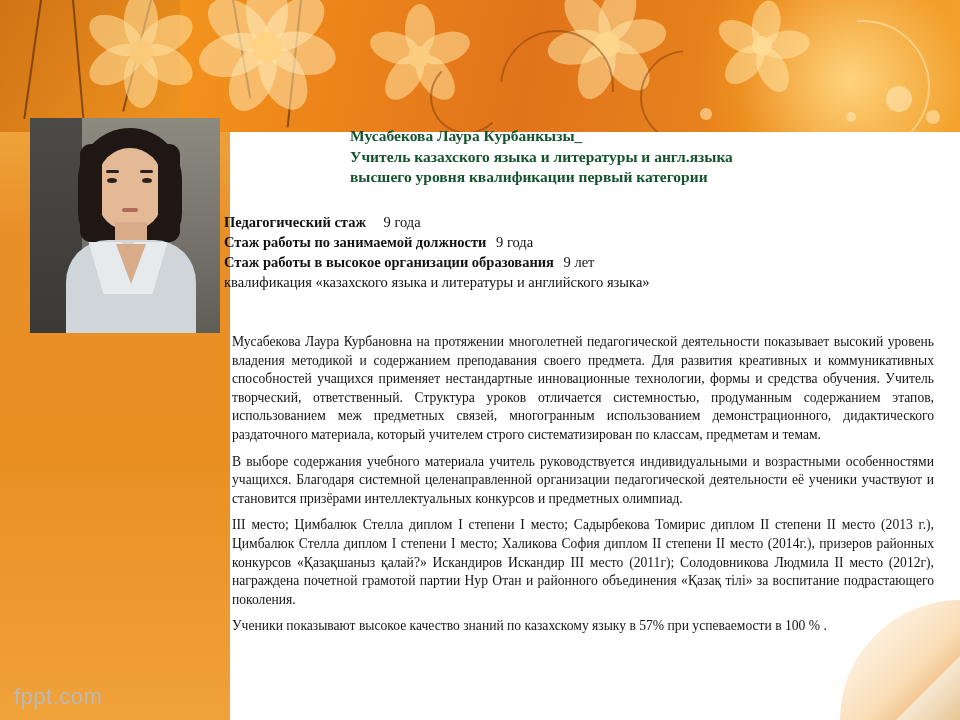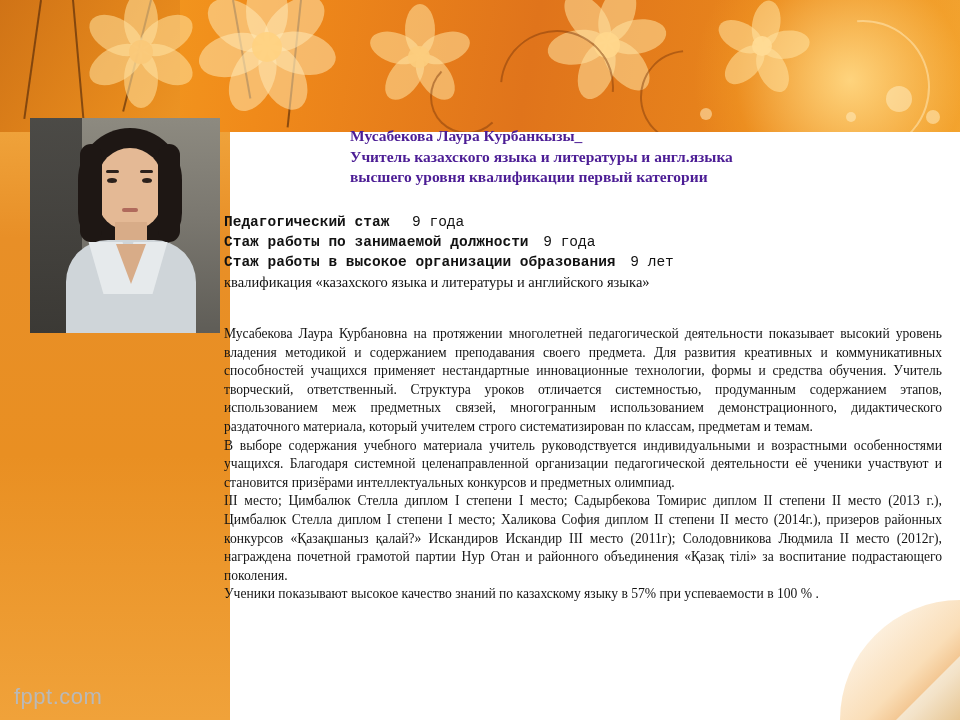--- a/index.html
+++ b/index.html
@@ -182,51 +182,51 @@
   }
 
   
   .headblock {
     position: absolute;
     left: 350px; top: 126px;
     width: 580px;
     font-weight: bold;
     font-size: 15.5px;
     line-height: 20.5px;
-    color: #4c1d95;
+    color: #14532d;
   }
   .meta {
     position: absolute;
     left: 224px; top: 212px;
     width: 720px;
     font-size: 14.5px;
     line-height: 20px;
     color: #121212;
   }
   .meta .lbl { font-weight: bold; }
-  .meta .row { white-space: nowrap; font-family: Liberation Mono, monospace; }
+  .meta .row { white-space: nowrap; }
   .meta .row2 { }
   .bullet-dot {
     display: inline-block;
     width: 9px; height: 9px;
     border-radius: 50%;
     background: #cfd3d6;
     margin: 0 4px -1px 2px;
   }
 
   .body-text {
     position: absolute;
     left: 224px; top: 325px;
     width: 718px;
     font-size: 13.6px;
     line-height: 18.6px;
     color: #141414;
     text-align: justify;
   }
-  .body-text p { margin: 0; }
+  .body-text p { margin: 8px; }
 
   
   .logo {
     position: absolute;
     left: 14px; bottom: 10px;
     font-family: "Liberation Sans", sans-serif;
     font-size: 22px;
     color: #b9b9b9;
     letter-spacing: .5px;
   }

